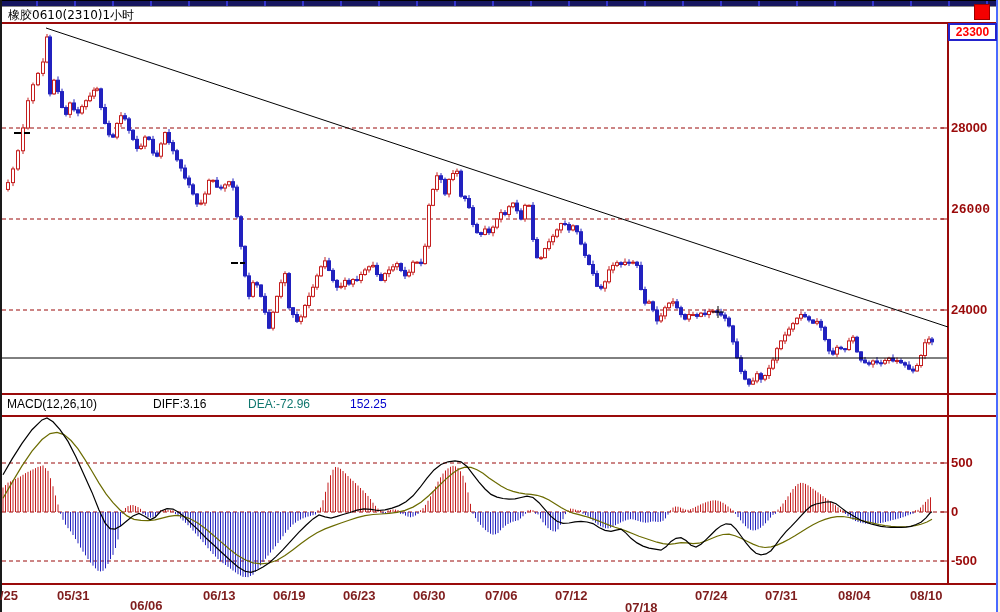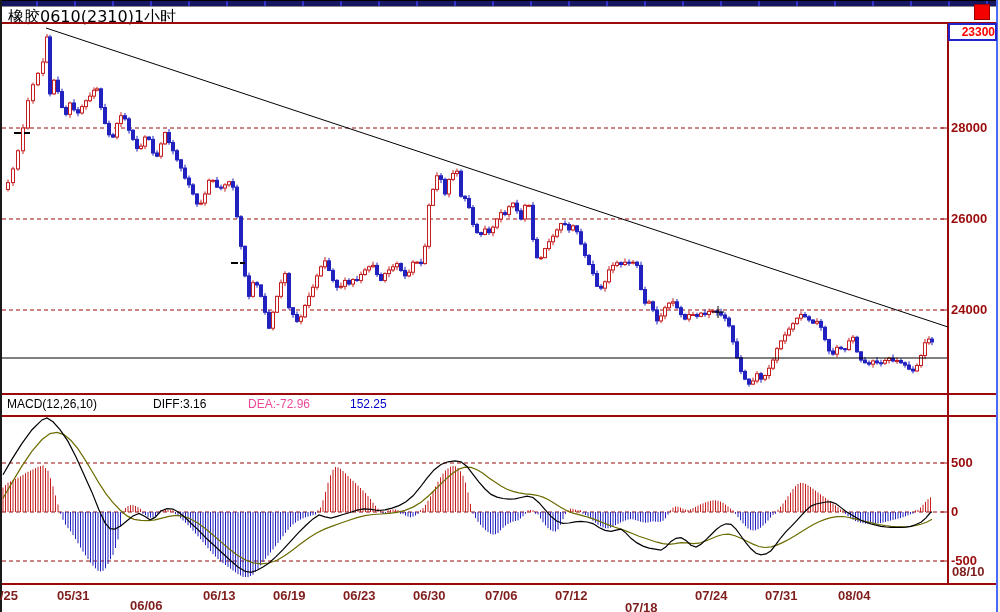--- a/index.html
+++ b/index.html
@@ -3,37 +3,37 @@
 <meta charset="utf-8">
 <style>
   html,body{margin:0;padding:0;background:#fff;}
   #window{position:relative;width:1000px;height:612px;background:#ffffff;overflow:hidden;
           font-family:"DejaVu Sans",sans-serif;}
   .abs{position:absolute;}
   #top-strip{left:0;top:0;width:1000px;height:7px;
      background:repeating-linear-gradient(90deg,#161660 0px,#161660 36px,#3333cc 36px,#3333cc 38px);
      border-top:1px solid #000;border-bottom:1px solid #8a8a8a;box-sizing:border-box;}
   #title-row{left:0;top:7px;width:1000px;height:15px;background:#fff;}
-  #chart-title{left:8px;top:7px;font-size:16px;color:#000;white-space:nowrap;}
+  #chart-title{left:8px;top:7px;font-size:12px;color:#000;white-space:nowrap;}
   #alert-square{left:974px;top:4px;width:14px;height:14px;background:#f40000;border:1px solid #900;}
   .maroon-h{background:#9a0a0a;height:2px;left:0;width:997px;}
   #v-axis{left:947px;top:22px;width:2px;height:563px;background:#9a0a0a;}
   #left-edge{left:0;top:0;width:2px;height:612px;background:#1a1a1a;}
   #right-blue-edge{left:996px;top:0;width:2px;height:612px;background:#4a6aff;}
   #cream-edge{left:998px;top:0;width:2px;height:612px;background:#fdf6e0;}
   .lbl{position:absolute;font:bold 13px "Liberation Sans",sans-serif;color:#9a0a0a;white-space:nowrap;}
   .date-lbl{color:#7f1d1d;}
   .hdr-lbl{position:absolute;top:397px;font:12px "Liberation Sans",sans-serif;white-space:nowrap;}
   #macd-name{left:7px;color:#000;}
   #macd-diff{left:145px;color:#000;margin-left:8px;}
-  #macd-dea{left:248px;color:#ec4899;}
+  #macd-dea{left:248px;color:#0f766e;}
   #macd-val{left:350px;color:#0000cc;}
   #last-price-box{left:948px;top:23px;width:45px;height:14px;border:2px solid #2323cc;
      background:#fff;color:#ff0000;font:bold 12px "Liberation Sans",sans-serif;
-     text-align:right;line-height:14px;}
+     text-align:center;line-height:14px;}
   #plot{left:0;top:0;}
 </style>
 </head>
 <body>
 
 <div id="window">
   <div class="abs" id="top-strip"></div>
   <div class="abs" id="title-row"></div>
   <div class="abs" id="chart-title">橡胶0610(2310)1小时</div>
   <div class="abs" id="alert-square"></div>
@@ -912,33 +912,33 @@
 
   <div class="abs" id="last-price-box">23300</div>
 
   <div class="hdr-lbl" id="macd-name">MACD(12,26,10)</div>
   <div class="hdr-lbl" id="macd-diff">DIFF:3.16</div>
   <div class="hdr-lbl" id="macd-dea">DEA:-72.96</div>
   <div class="hdr-lbl" id="macd-val">152.25</div>
 
   <div id="labels">
       <div class="lbl" style="left: 951px; top: 120px;">28000</div>
-      <div class="lbl" style="left: 951px; top: 211px;">26000</div>
+      <div class="lbl" style="left: 951px; top: 202px; font-family: Liberation Mono, monospace;">26000</div>
       <div class="lbl" style="left: 951px; top: 302px;">24000</div>
       <div class="lbl" style="left: 951px; top: 455px;">500</div>
       <div class="lbl" style="left: 951px; top: 504px;">0</div>
       <div class="lbl" style="left: 951px; top: 553px; text-align: right;">-500</div>
       <div class="lbl date-lbl" style="left: 0px; top: 588px;">/25</div>
       <div class="lbl date-lbl" style="left: 57px; top: 588px;">05/31</div>
       <div class="lbl date-lbl" style="left: 130px; top: 588px; margin-top: 10px;">06/06</div>
       <div class="lbl date-lbl" style="left: 203px; top: 588px;">06/13</div>
       <div class="lbl date-lbl" style="left: 273px; top: 588px;">06/19</div>
       <div class="lbl date-lbl" style="left: 343px; top: 588px;">06/23</div>
       <div class="lbl date-lbl" style="left: 413px; top: 588px;">06/30</div>
       <div class="lbl date-lbl" style="left: 485px; top: 588px;">07/06</div>
       <div class="lbl date-lbl" style="left: 555px; top: 588px;">07/12</div>
       <div class="lbl date-lbl" style="left: 625px; top: 600px;">07/18</div>
       <div class="lbl date-lbl" style="left: 695px; top: 588px; text-align: right;">07/24</div>
       <div class="lbl date-lbl" style="left: 765px; top: 588px;">07/31</div>
       <div class="lbl date-lbl" style="left: 838px; top: 588px;">08/04</div>
-      <div class="lbl date-lbl" style="left: 910px; top: 564px; margin-left: 42px;">08/10</div>
+      <div class="lbl date-lbl" style="left: 910px; top: 588px;">08/10</div>
     </div>
 </div>
 
 </body></html>

